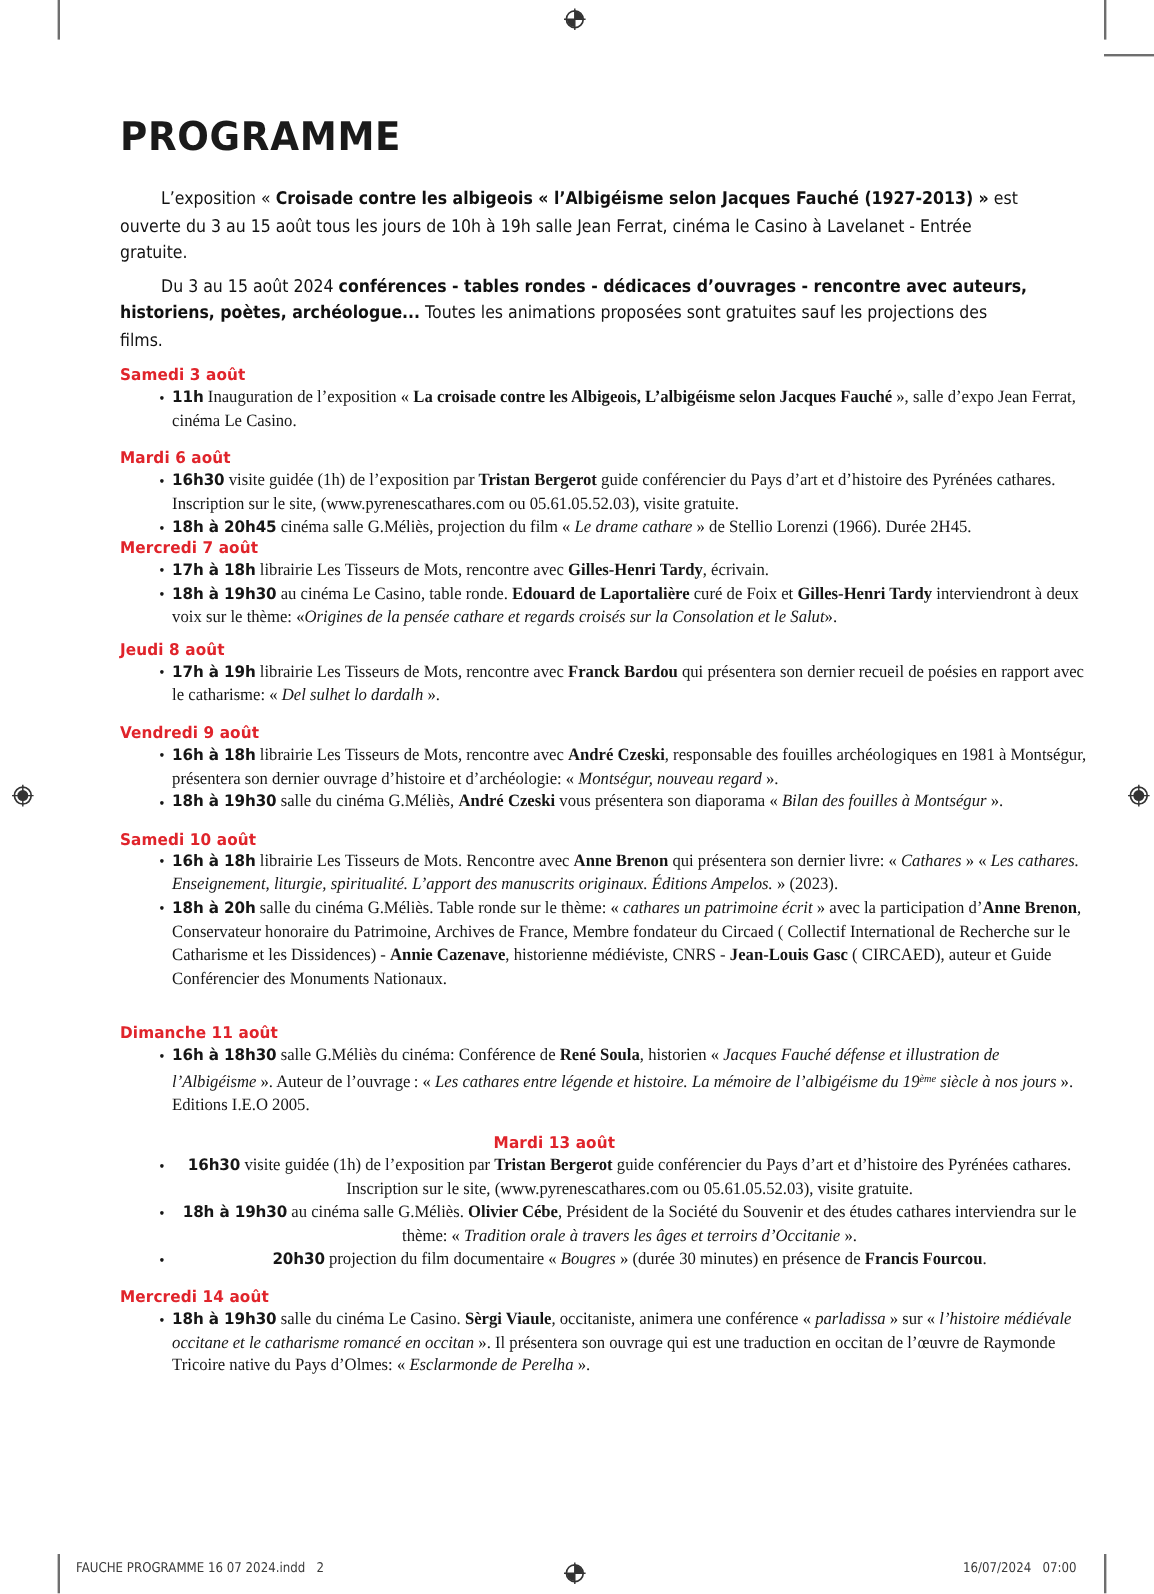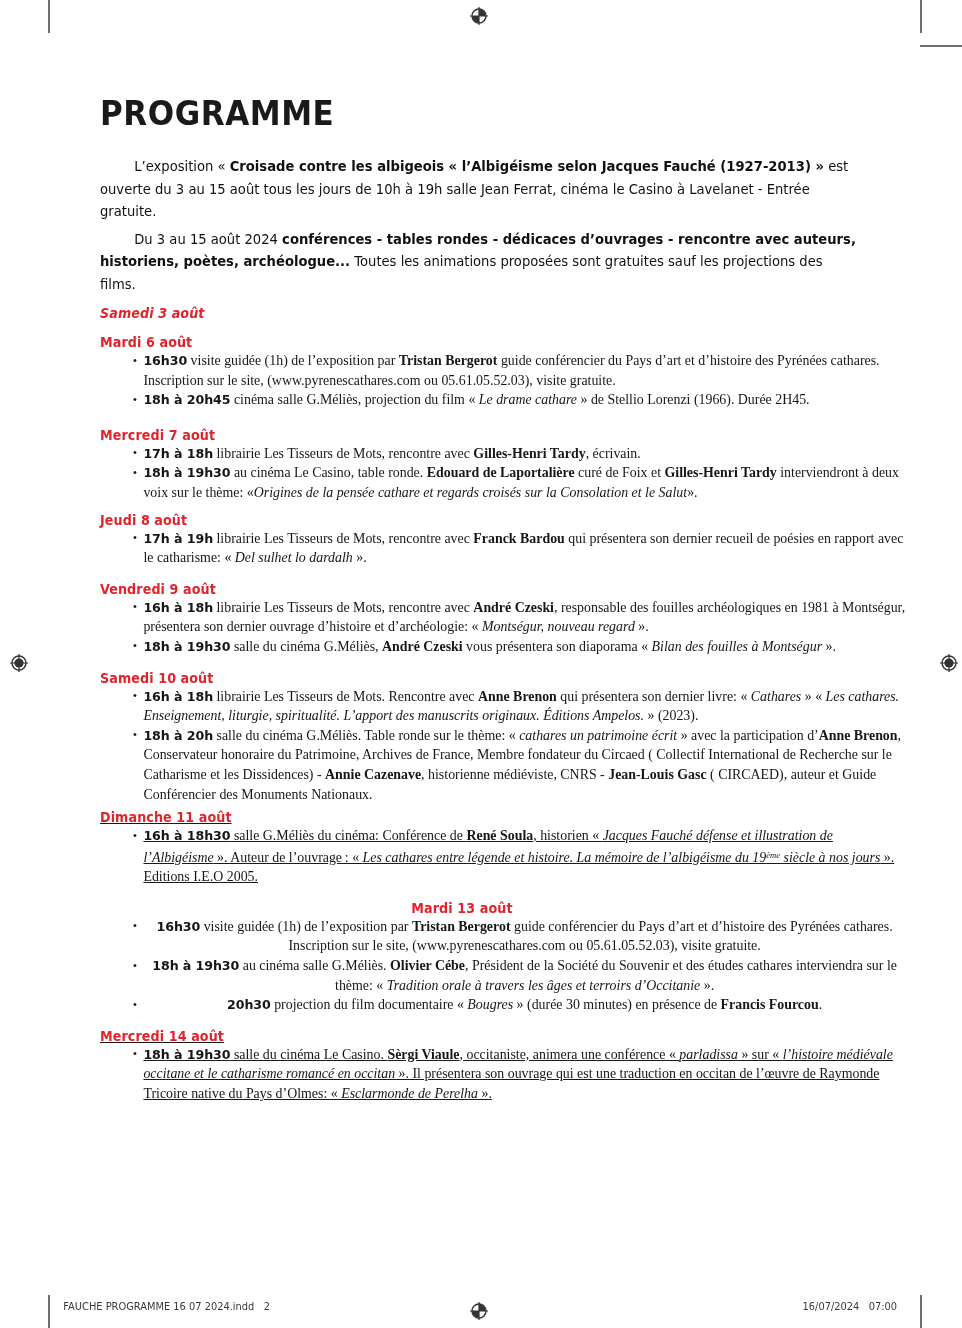--- a/index.html
+++ b/index.html
@@ -128,29 +128,29 @@
     font-family: "DejaVu Sans", sans-serif;
     font-weight: 700;
     font-size: 13.1px;
     letter-spacing: -0.1px;
   }
   .nm { font-weight: 700; }
   .it { font-style: italic; }
   sup.ord { font-size: 0.62em; vertical-align: 0.45em; font-style: italic; }
 
   
-  .day.d0 { margin-bottom: 14px; font-style: italic; }
-  .day.d1 { margin-bottom: 18px; }
+  .day.d0 { margin-bottom: 14px; }
+  .day.d1 { margin-bottom: 0; }
   .day.d2 { }
   .day.d3 { margin-bottom: 14px; }
   .day.d4 { margin-bottom: 14px; }
-  .day.d5 { margin-bottom: 6px; }
-  .day.d6 { margin-bottom: 14px; text-decoration: underline; }
+  .day.d5 { margin-bottom: 28px; }
+  .day.d6 { margin-bottom: 14px; }
   .day.d7 { margin-bottom: 14px; text-align: center; }
-  .day.d8 { margin-bottom: 0; text-decoration: underline; }
+  .day.d8 { margin-bottom: 0; }
 
   
   .footer {
     position: absolute;
     left: 0;
     top: 1300px;
     width: 962px;
     height: 22px;
     font-family: "DejaVu Sans", sans-serif;
     font-size: 11.2px;
@@ -207,20 +207,23 @@
   <h1 class="title">PROGRAMME</h1>
 
   <div class="intro">
       <p><span class="reg">L’exposition « </span><span>Croisade contre les albigeois « l’Albigéisme selon Jacques Fauché (1927-2013) »</span><span class="reg"> est ouverte du 3 au 15 août tous les jours de 10h à 19h salle Jean Ferrat, cinéma le Casino à Lavelanet - Entrée gratuite.</span></p>
       <p><span class="reg">Du 3 au 15 août 2024 </span><span>conférences - tables rondes - dédicaces d’ouvrages - rencontre avec auteurs, historiens, poètes, archéologue...</span><span class="reg"> Toutes les animations proposées sont gratuites sauf les projections des films.</span></p>
     </div>
 
   <div class="schedule">
       <div class="day d0">
         <div class="day-head">Samedi 3 août</div>
+        <ul class="events">
+          <li class="event"><span class="time">11h</span><span> Inauguration de l’exposition  « </span><span class="nm">La croisade contre les Albigeois, L’albigéisme selon Jacques Fauché</span><span> », salle d’expo Jean Ferrat, cinéma Le Casino.</span></li>
+        </ul>
       </div>
       <div class="day d1">
         <div class="day-head">Mardi 6 août</div>
         <ul class="events">
           <li class="event"><span class="time">16h30</span><span> visite guidée (1h) de l’exposition par </span><span class="nm">Tristan Bergerot</span><span> guide conférencier du Pays d’art et d’histoire des Pyrénées cathares. Inscription sur le site, (www.pyrenescathares.com ou 05.61.05.52.03), visite gratuite.</span></li>
           <li class="event"><span class="time">18h à 20h45</span><span>  cinéma salle G.Méliès, projection du film « </span><span class="it">Le drame cathare</span><span> » de Stellio Lorenzi (1966). Durée 2H45.</span></li>
         </ul>
       </div>
       <div class="day d2">
         <div class="day-head">Mercredi 7 août</div>

